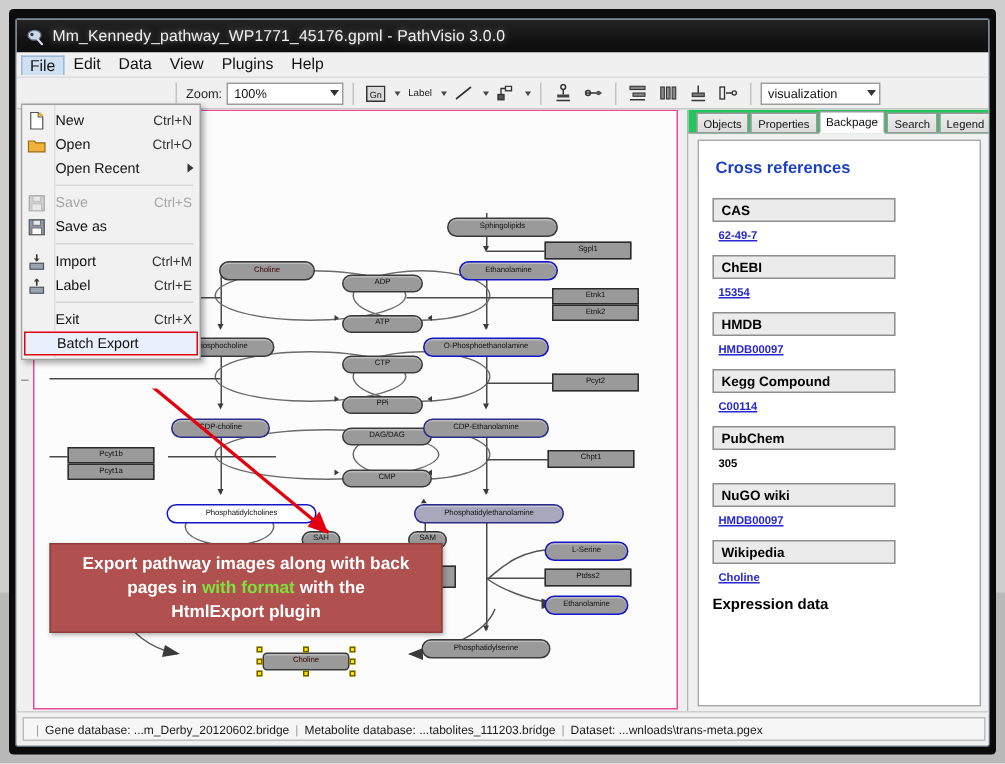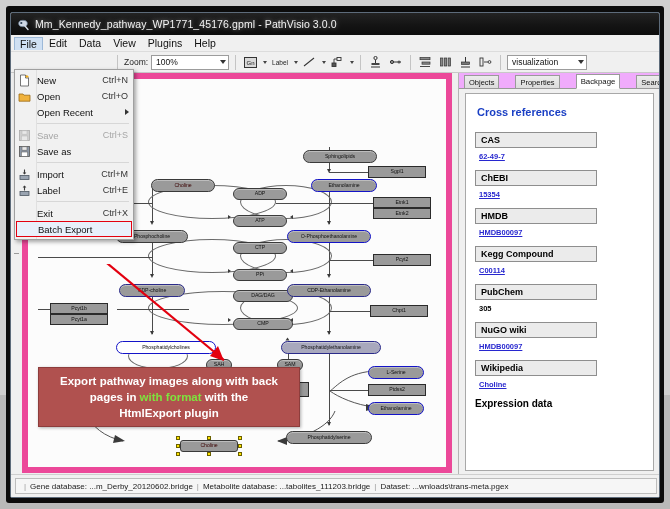--- a/index.html
+++ b/index.html
@@ -121,21 +121,21 @@
   #content { position:absolute; left:0; top:60px; width:650px; height:403px; display:flex; }
 
   
   #canvas-wrap {
     position:relative; width:448px; height:403px;
     background:#efefef; border-right:1px solid #b4b4b4;
     overflow:hidden;
   }
   #canvas {
     position:absolute; left:11px; top:0px; width:430px; height:400px;
-    background:#fcfcfc; border:6px solid #ec4899;
+    background:#fcfcfc; border:1px solid #ec4899;
   }
   #canvas-rulerleft {
     position:absolute; left:0; top:0; width:11px; height:403px;
     background:#f0f0f0;
   }
   .ruler-tick { position:absolute; left:3px; width:5px; height:1px; background:#9b9b9b; }
 
   
   .node {
     position:absolute; font-size:5.2px; color:#111;
@@ -206,22 +206,22 @@
   #red-arrow { position:absolute; left:0; top:185px; width:240px; height:115px; z-index:24; pointer-events:none;}
 
   
   #sidepanel {
     width:201px; height:403px; background:#f0f0f0;
     display:flex; flex-direction:column;
     position:relative;
   }
   #tabstrip {
     height:16px; display:flex; align-items:flex-end;
-    padding-left:5px; gap:17px;
-    background:#f0abfc; border-bottom:1px solid #9a9a9a;
+    padding-left:5px; gap:2px;
+    background:#22c55e; border-bottom:1px solid #9a9a9a;
     position:relative;
   }
   .ptab {
     font-size:7.5px; color:#111; padding:1.5px 4px 1px 4px;
     border:1px solid #9a9a9a; border-bottom:none;
     background:linear-gradient(180deg,#ececec,#dcdcdc);
     margin-right:-1px; height:13px; line-height:10px;
   }
   .ptab.active {
     background:#fff; position:relative; top:1px; height:15px;

